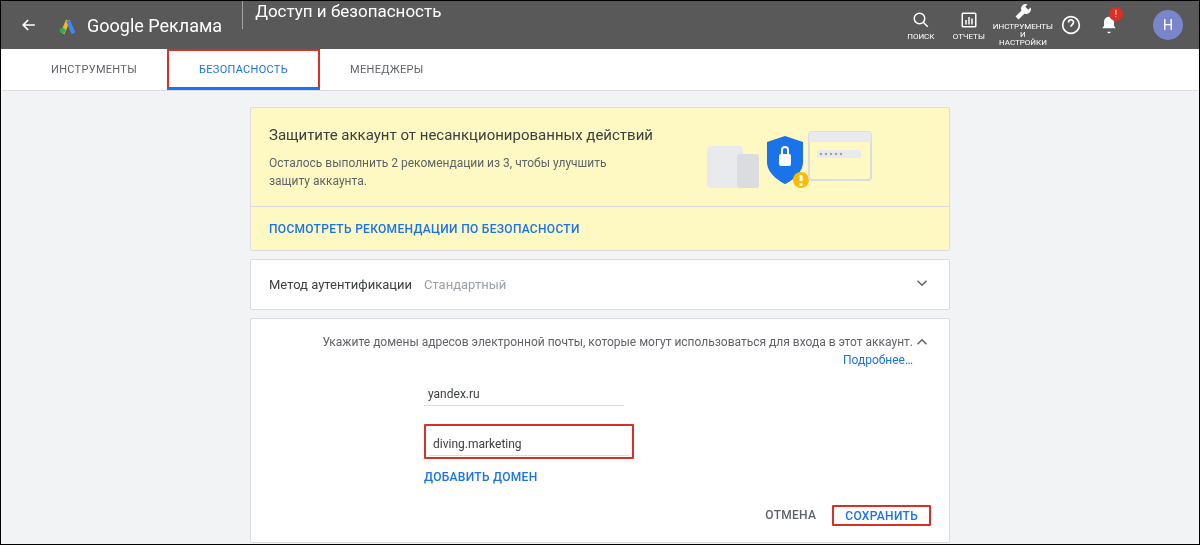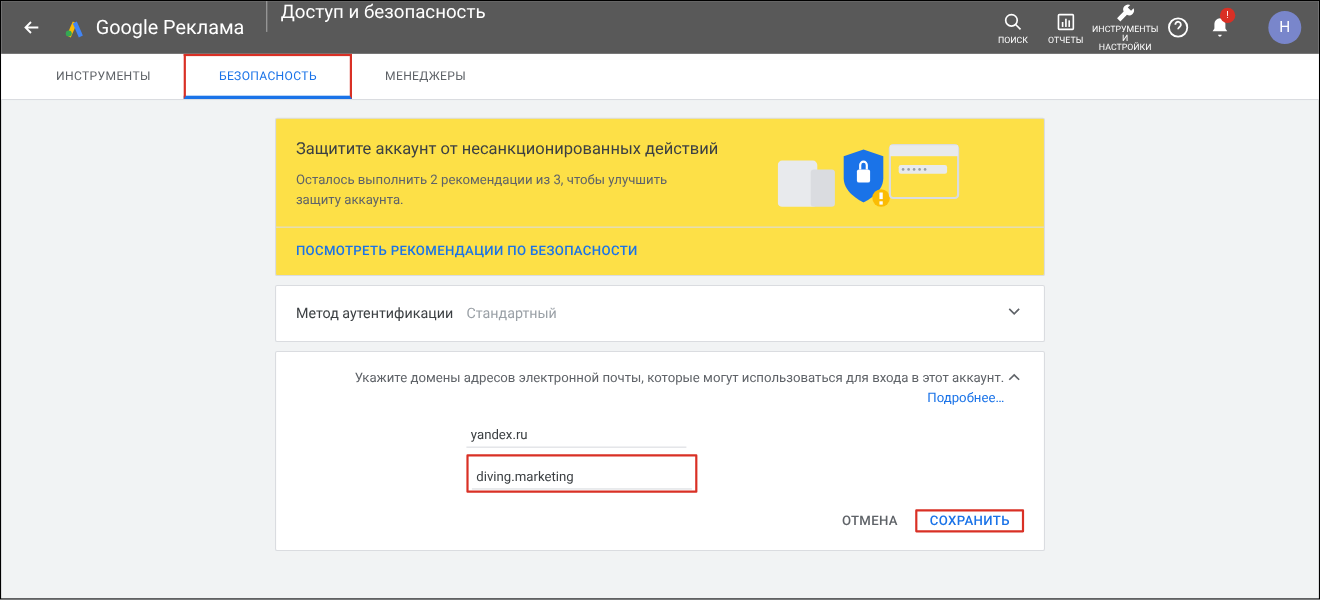--- a/index.html
+++ b/index.html
@@ -15,21 +15,21 @@
   .tool { display:flex; flex-direction:column; align-items:center; justify-content:center; min-width: 48px; height:40px; color:#fff; font-size: 8px; line-height: 1; cursor:pointer; }
   .tool .ticon { height: 22px; display:flex; align-items:center; }
   .bell-wrap { position:relative; width:40px; display:flex; align-items:center; justify-content:center; height:48px; }
   .bell-badge { position:absolute; top:6px; left:20px; width:14px; height:14px; border-radius:50%; background:#d93025; color:#fff; font-size:9px; display:flex; align-items:center; justify-content:center; }
   .avatar { width:30px; height:30px; border-radius:50%; background:#7986cb; color:#fff; display:flex; align-items:center; justify-content:center; font-size:14px; margin-left: 24px; margin-right: 8px; }
   .tabs { background:#fff; height:42px; display:flex; align-items:stretch; border-bottom:1px solid #dadce0; padding-left: 20px; }
   .tab { padding: 0 30px; display:flex; align-items:center; font-size: 11px; letter-spacing: .3px; color:#5f6368; cursor:pointer; }
   .tab.active { color:#1a73e8; border-bottom: 3px solid #1a73e8; }
   .main { padding: 16px 0; display:flex; justify-content:center; }
   .col { width: 700px; }
-  .card { background:#fde047; border:1px solid #dadce0; border-radius:2px; }
+  .card { background:#fef9c3; border:1px solid #dadce0; border-radius:2px; }
   .card-pad { padding: 18px 18px 10px 18px; }
   .card-title { font-size: 15px; color:#3c4043; margin-bottom: 10px; }
   .card-sub { font-size: 12px; color:#5f6368; line-height:1.5; max-width: 380px; }
   .card-topflex { display:flex; }
   .illus { flex:1; display:flex; align-items:center; justify-content:center; }
   .card-divider { border-top:1px solid #dadce0; }
   .card-action { padding: 14px 18px; }
   .link-btn { color:#1a73e8; font-size: 12px; letter-spacing:.3px; font-weight:500; cursor:pointer; }
   .row-card { background:#fff; border:1px solid #dadce0; border-radius:2px; margin-top: 8px; display:flex; align-items:center; padding: 14px 18px; }
   .row-label { width: 155px; font-size: 13px; color:#3c4043; }
@@ -176,23 +176,26 @@
           <span>Укажите домены адресов электронной почты, которые могут использоваться для входа в этот аккаунт. </span><a href="#">Подробнее…</a>
         </div>
         <div class="chev">
           <svg width="18" height="18" viewBox="0 0 24 24" fill="none" stroke="#5f6368" stroke-width="2">
               <path d="M6 15l6-6 6 6"></path>
             </svg>
         </div>
       </div>
       <div class="domain-list">
         <div class="domain-field">yandex.ru</div>
-        <div style="display:inline-block;" class="redbox">
+        <div style="display:inline-block;margin-top:12px;" class="redbox">
           <div class="domain-field" style="margin-bottom:0;">diving.marketing</div>
         </div>
+      </div>
+      <div class="add-domain">
+        <span class="link-btn">ДОБАВИТЬ ДОМЕН</span>
       </div>
       <div class="exp-foot">
         <span class="btn-flat">ОТМЕНА</span>
         <span class="redbox"><span class="btn-primary">СОХРАНИТЬ</span></span>
       </div>
     </div>
 
   </div>
 </div>
 

